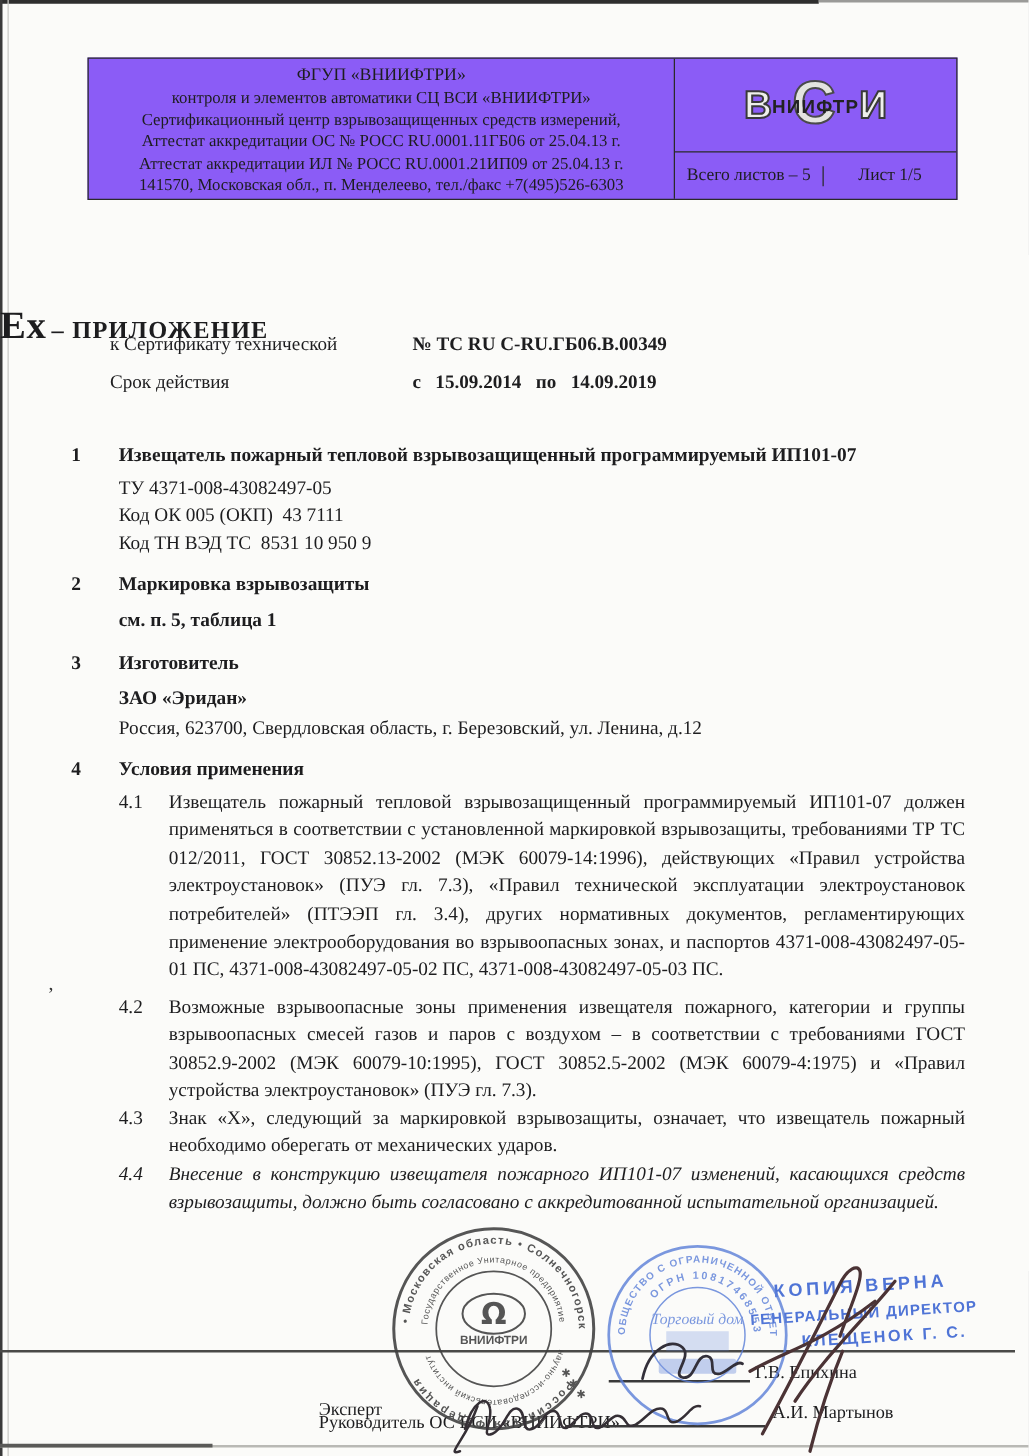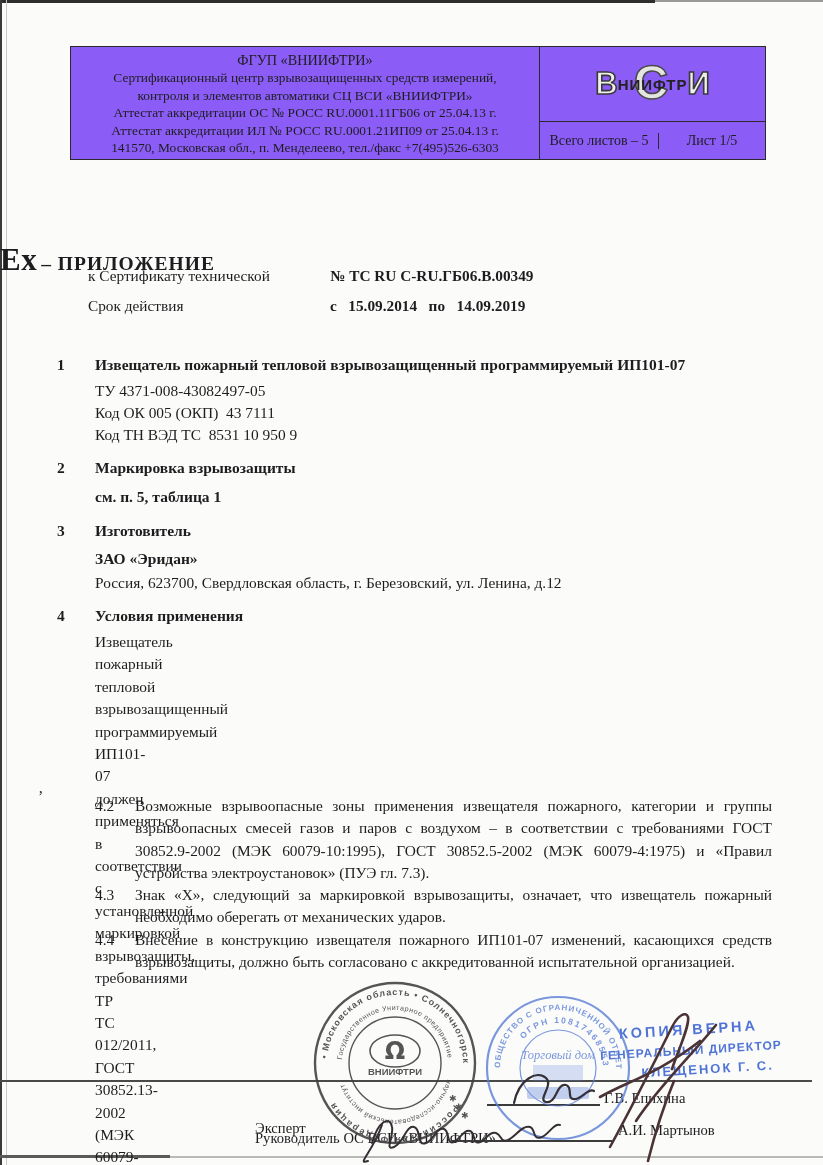--- a/index.html
+++ b/index.html
@@ -70,22 +70,22 @@
   <div class="edge-top2"></div>
   <div class="edge-left"></div>
   <div class="edge-left2"></div>
   <div class="edge-bottom"></div>
   <div class="edge-bottom-dark"></div>
   <div class="stray">’</div>
 
   <div class="hdr">
     <div class="hdr-left">
       <div class="l0">ФГУП «ВНИИФТРИ»</div>
+      <div>контроля и элементов автоматики СЦ ВСИ «ВНИИФТРИ»</div>
       <div>Сертификационный центр взрывозащищенных средств измерений,</div>
-      <div>контроля и элементов автоматики СЦ ВСИ «ВНИИФТРИ»</div>
       <div>Аттестат аккредитации ОС № РОСС RU.0001.11ГБ06  от 25.04.13 г.</div>
       <div>Аттестат аккредитации ИЛ № РОСС RU.0001.21ИП09 от 25.04.13 г.</div>
       <div>141570, Московская обл., п. Менделеево, тел./факс +7(495)526-6303</div>
     </div>
     <div class="hdr-right">
       <div class="logo-cell">
         <div class="logo-wrap">
           <span class="logo-c">С</span>
           <span class="logo-big">В</span><span class="logo-mid">НИИФТР</span><span class="logo-big">И</span>
         </div>
@@ -123,31 +123,32 @@
 
   <div class="secnum" style="top:522px;">3</div>
   <div class="sechead" style="top:522px;">Изготовитель</div>
   <div class="sechead" style="top:550px;">ЗАО «Эридан»</div>
   <div class="secline" style="top:574px;">Россия, 623700, Свердловская область, г. Березовский, ул. Ленина, д.12</div>
 
   <div class="secnum" style="top:607px;">4</div>
   <div class="sechead" style="top:607px;">Условия применения</div>
 
   <div class="item" style="top:631px;">
+    <div class="inum">4.1</div>
     <div class="itext">Извещатель пожарный тепловой взрывозащищенный программируемый ИП101-07 должен применяться в соответствии с установленной маркировкой взрывозащиты, требованиями ТР ТС 012/2011, ГОСТ 30852.13-2002 (МЭК 60079-14:1996), действующих «Правил устройства электроустановок» (ПУЭ гл. 7.3), «Правил технической эксплуатации электроустановок потребителей» (ПТЭЭП гл. 3.4), других нормативных документов, регламентирующих применение электрооборудования во взрывоопасных зонах,  и  паспортов 4371-008-43082497-05-01 ПС, 4371-008-43082497-05-02 ПС, 4371-008-43082497-05-03 ПС.</div>
   </div>
   <div class="item" style="top:795px;">
     <div class="inum">4.2</div>
     <div class="itext">Возможные взрывоопасные зоны применения извещателя пожарного, категории и группы взрывоопасных смесей газов и паров с воздухом – в соответствии с требованиями ГОСТ 30852.9-2002 (МЭК 60079-10:1995), ГОСТ 30852.5-2002 (МЭК 60079-4:1975) и «Правил устройства электроустановок» (ПУЭ гл. 7.3).</div>
   </div>
   <div class="item" style="top:884px;">
     <div class="inum">4.3</div>
     <div class="itext">Знак «Х», следующий за маркировкой взрывозащиты, означает, что извещатель пожарный необходимо оберегать от механических ударов.</div>
   </div>
-  <div class="item" style="top:929px;">
+  <div class="item" style="top:929px;font-style:italic;">
     <div class="inum">4.4</div>
     <div class="itext">Внесение в конструкцию извещателя пожарного ИП101-07  изменений, касающихся средств взрывозащиты, должно быть согласовано с аккредитованной испытательной организацией.</div>
   </div>
 
   <div class="longline"></div>
   <div class="sig-role" style="left:255px;top:1118px;margin-top:12px;">Руководитель ОС ВСИ «ВНИИФТРИ»</div>
   <div class="sig-underline" style="left:487px;top:1104px;width:113px;"></div>
   <div class="sig-name" style="left:604px;top:1090px;">Г.В. Епихина</div>
 
   <div class="sig-role" style="left:255px;top:1120px;">Эксперт</div>

